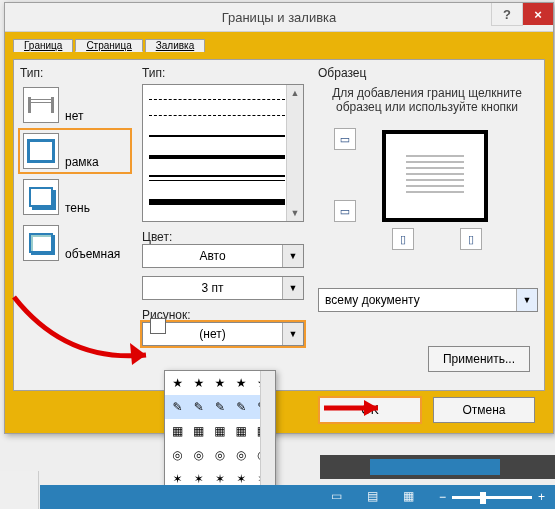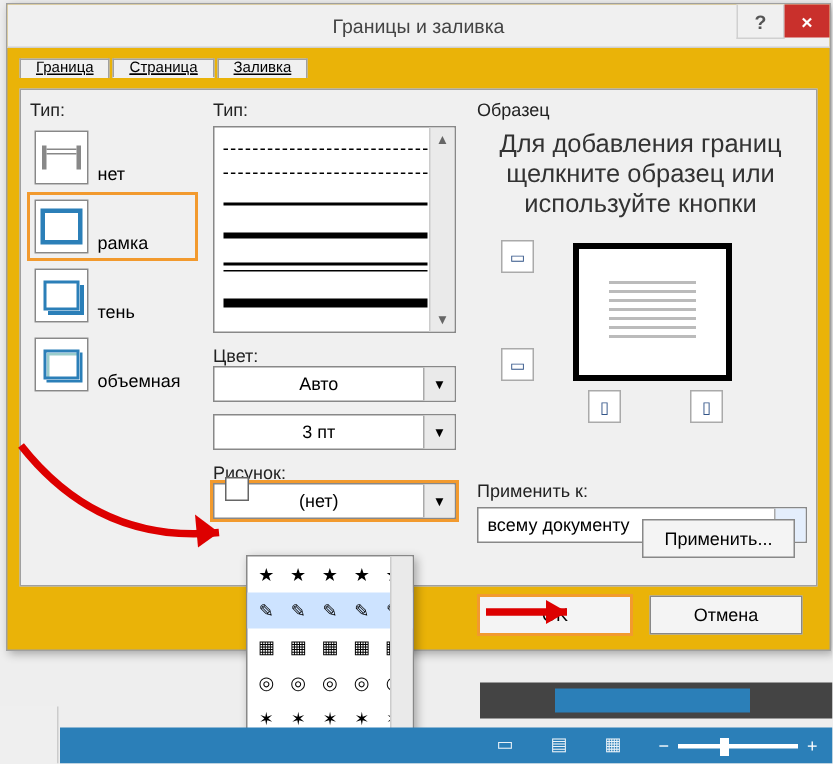--- a/index.html
+++ b/index.html
@@ -39,21 +39,21 @@
 .ls6{top:114px;border-top:6px solid #000}
 .lb-scroll{position:absolute;right:0;top:0;width:16px;height:100%;background:#eaeaea;border-left:1px solid #ccc}
 .lb-scroll .sbtn{height:16px;display:flex;align-items:center;justify-content:center;font-size:9px;color:#666}
 .field{margin-top:8px}
 .combo{width:160px;height:22px;border:1px solid #888;background:#fff;display:flex;align-items:center;position:relative}
 .combo .val{flex:1;text-align:center;font-size:12px}
 .combo .caret{width:20px;height:100%;border-left:1px solid #aaa;background:#eaeaea;display:flex;align-items:center;justify-content:center;font-size:9px}
 .combo.hilite{outline:2px solid #f29a2e}
 .ul{text-decoration:underline}
 .col-right{position:absolute;left:304px;top:6px;right:8px}
-.sample-text{text-align:center;font-size:17px;color:#333;margin:6px 4px 10px}
+.sample-text{text-align:center;font-size:12px;color:#333;margin:6px 4px 10px}
 .preview-area{position:relative;height:120px}
 .preview-box{position:absolute;left:64px;top:6px;width:98px;height:84px;border:4px solid #000;background:#fff;display:flex;align-items:center;justify-content:center}
 .preview-box .txt{width:60%;height:50%;background:repeating-linear-gradient(#bbb 0 2px,transparent 2px 6px)}
 .edgebtn{position:absolute;width:20px;height:20px;border:1px solid #aaa;background:#fff;display:flex;align-items:center;justify-content:center;font-size:11px;color:#358}
 .eb-top{left:16px;top:4px}
 .eb-bottom{left:16px;top:76px}
 .eb-left{left:74px;top:104px}
 .eb-right{left:142px;top:104px}
 .apply-row{margin-top:44px}
 .apply-combo{width:218px;height:22px;border:1px solid #888;background:#fff;display:flex;align-items:center;position:relative;margin-top:4px}
@@ -183,21 +183,20 @@
         <div class="edgebtn eb-top">▭</div>
         <div class="edgebtn eb-bottom">▭</div>
         <div class="preview-box">
               <div class="txt"></div>
             </div>
         <div class="edgebtn eb-left">▯</div>
         <div class="edgebtn eb-right">▯</div>
       </div>
 
       <div class="apply-row">
-        <div class="section-label">Применить к:</div>
         <div class="apply-combo">
           <span class="val">всему документу</span>
           <span class="caret">▼</span>
         </div>
       </div>
 
       <div class="params-btn">
         <div class="btn">Применить...</div>
       </div>
     </div>

